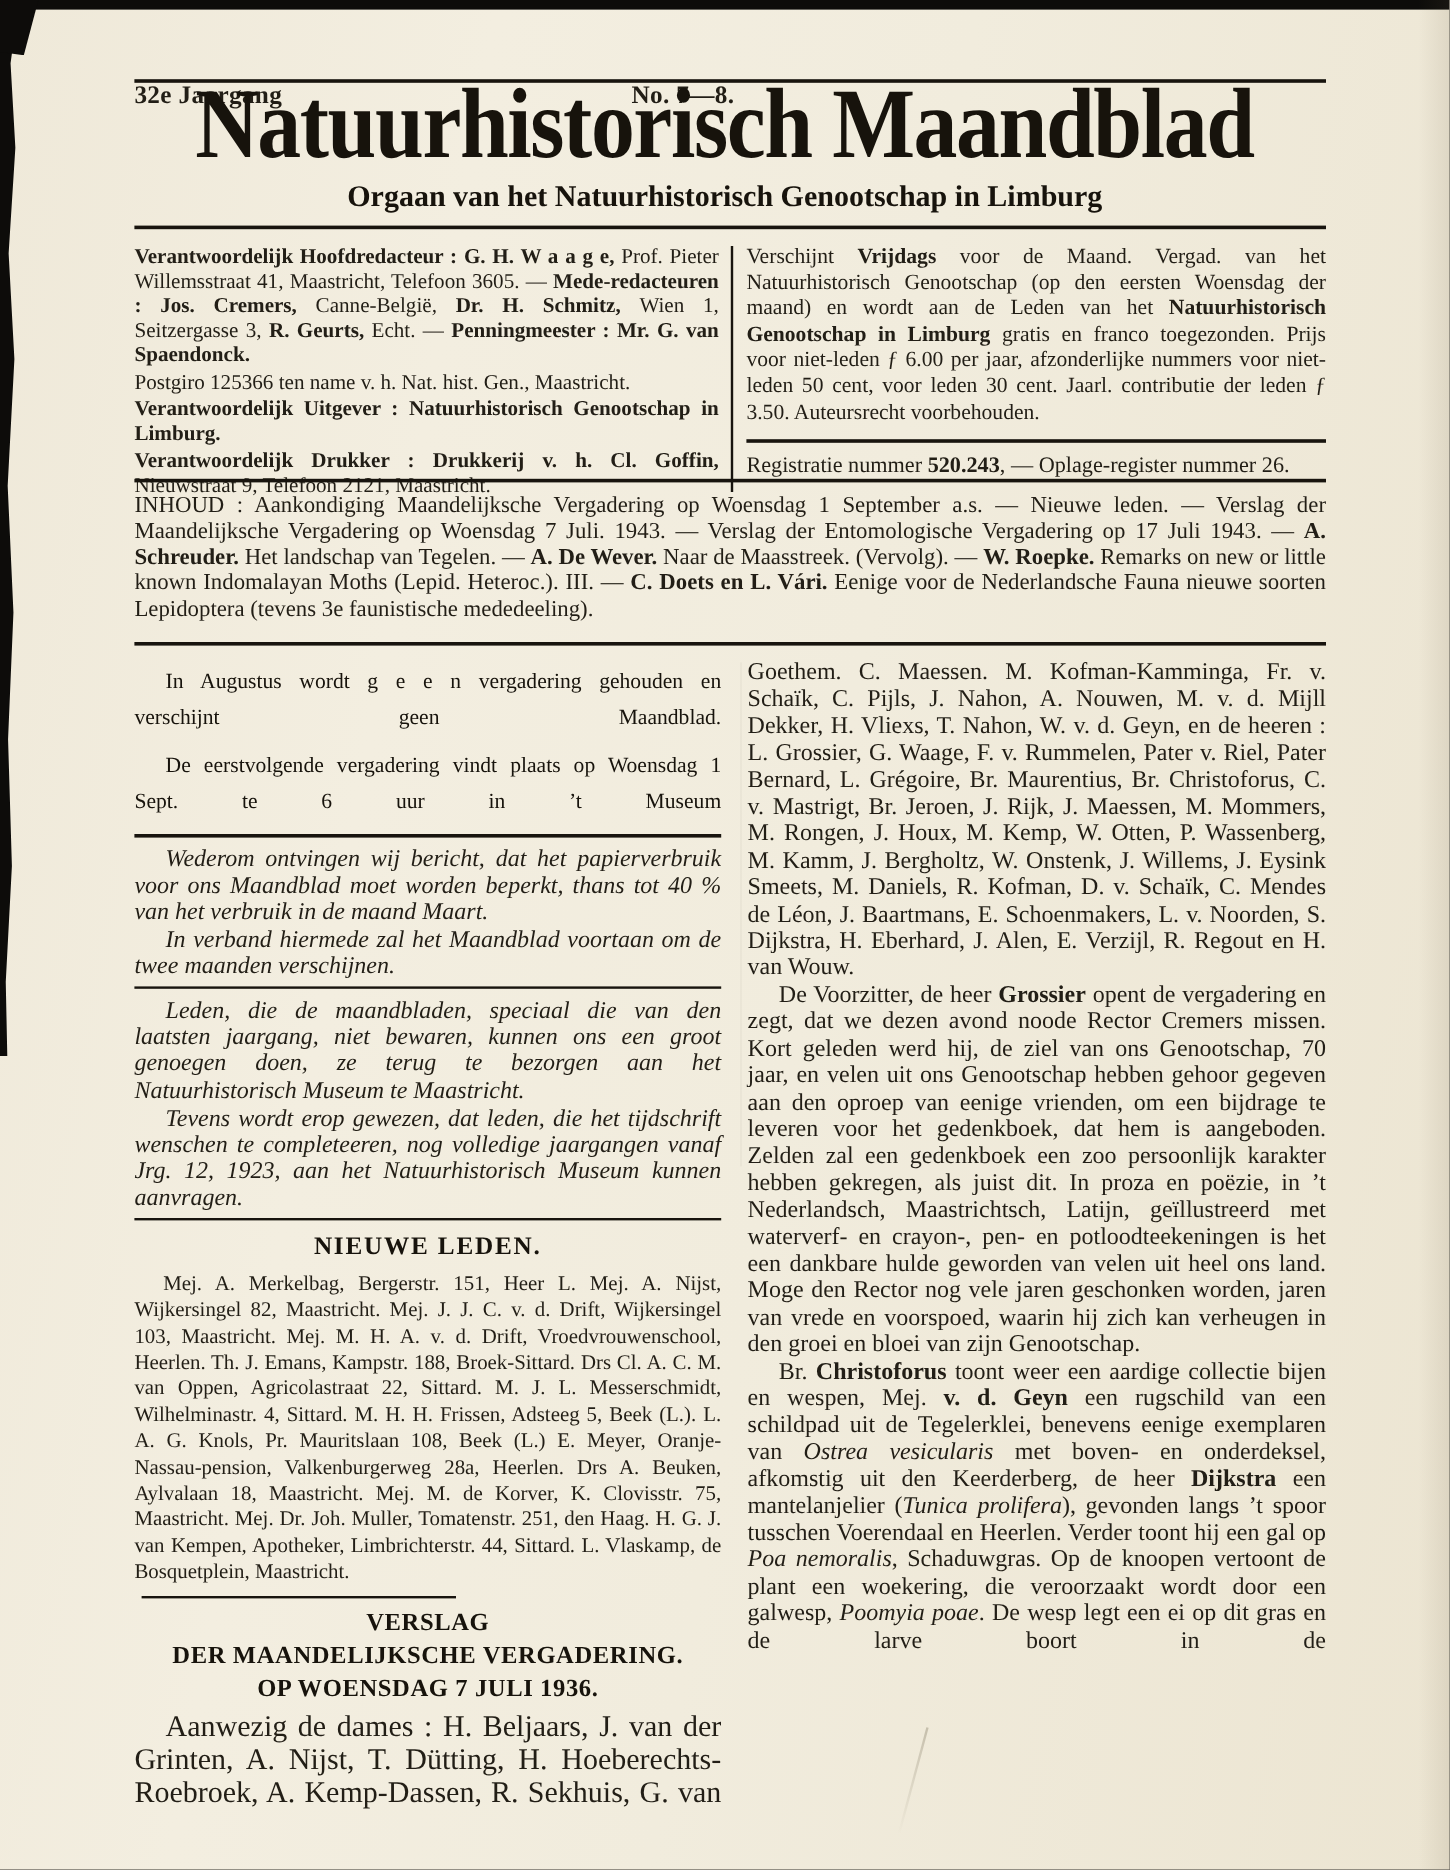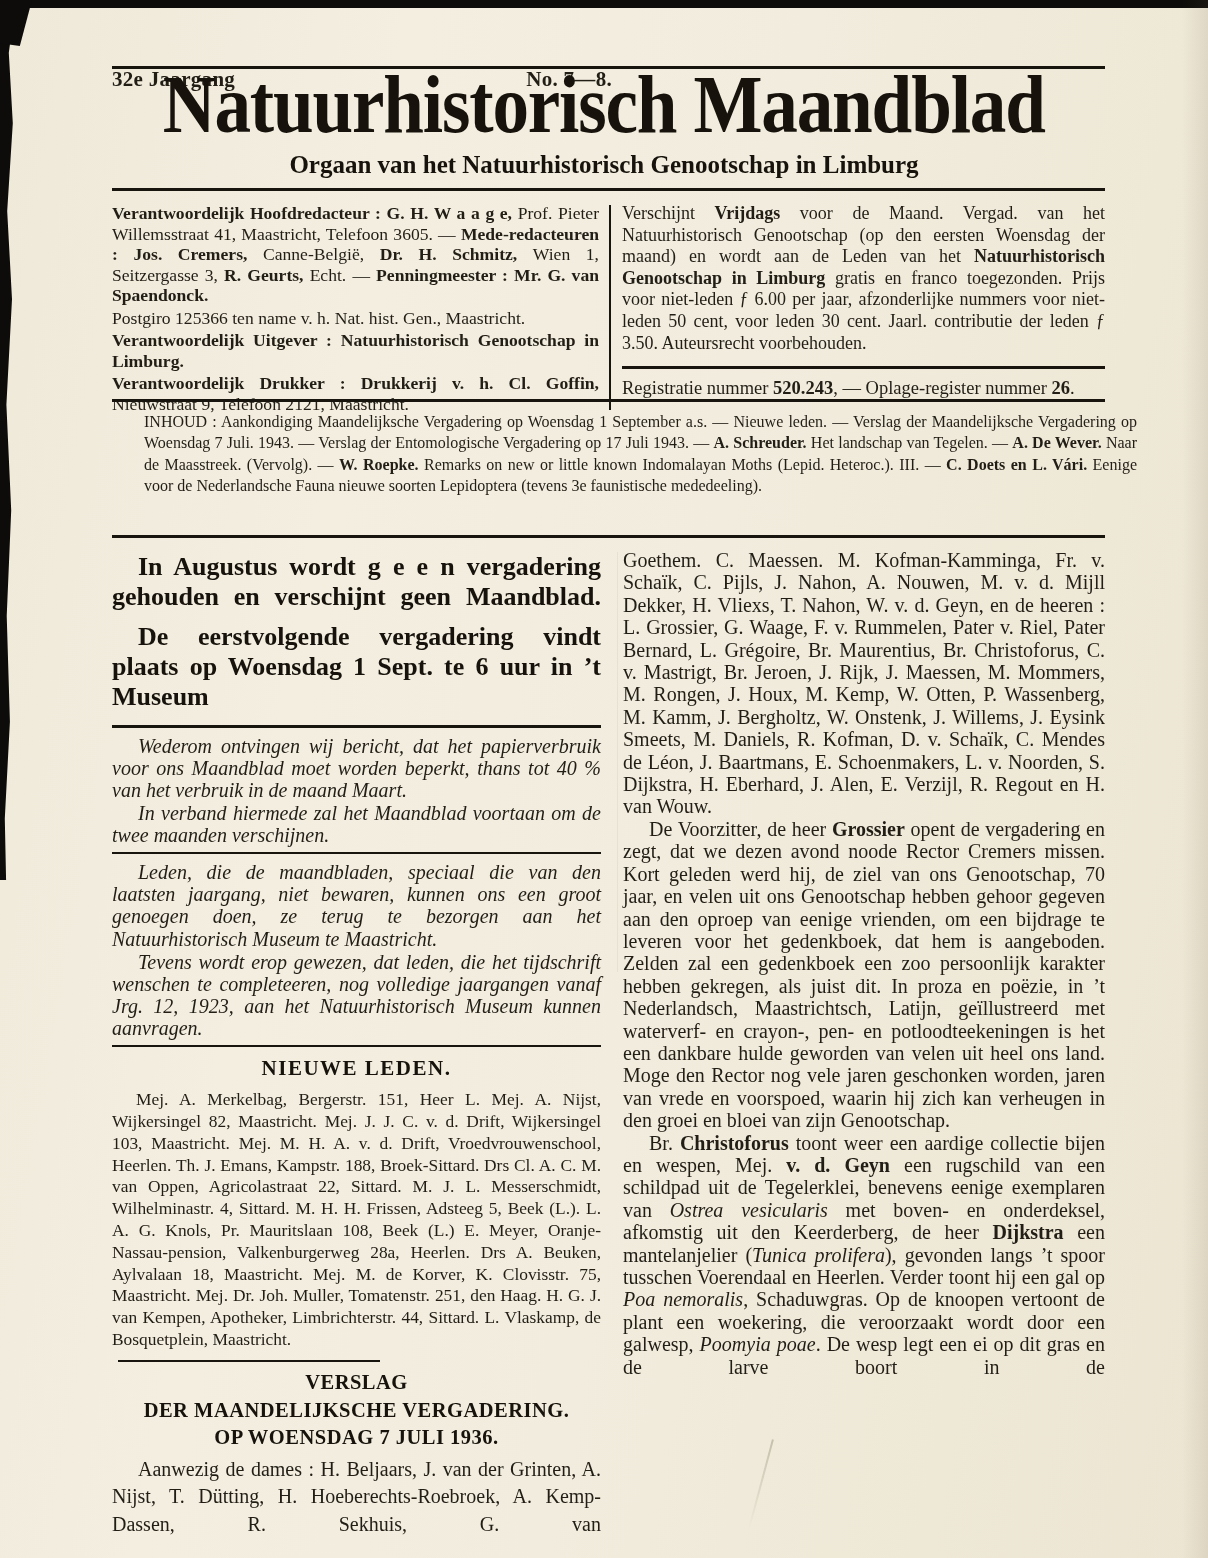--- a/index.html
+++ b/index.html
@@ -45,47 +45,47 @@
   .masthead { position:absolute; left:112px; top:203px; width:993px; display:flex; }
   .mast-left  { width:487px; font-size:17.6px; line-height:20.5px; text-align:justify; }
   .mast-left p { margin:0 0 2px 0; }
   .mast-divider { width:2px; background:#18140e; margin:2px 11px 6px 10px; }
   .mast-right { flex:1; font-size:18px; line-height:21.6px; text-align:justify; }
   .mast-right p { margin:0; }
   .reg-rule { height:2.5px; background:#18140e; margin:12px 0 9px 0; }
   .registration { font-size:18.5px; }
 
   .inhoud { position:absolute; left:112px; top:411px; width:993px;
-            font-size:16px; line-height:21.4px; text-align:justify;margin-left:32px; }
+            font-size:19px; line-height:21.4px; text-align:justify; }
 
   
   .body-cols { position:absolute; left:112px; top:549px; width:993px; display:flex; }
   .col-left  { width:489px; }
   .col-gap   { width:22px; }
   .col-right { flex:1; }
 
-  .ann { font-weight:bold; font-size:26px; line-height:30px; text-align:justify; text-align-last:justify;
+  .ann { font-weight:normal; font-size:18px; line-height:30px; text-align:justify; text-align-last:justify;
          text-indent:26px; margin:3px 0 10px 0; word-spacing:4px; color:#17130c; }
   .ann.second { margin-bottom:13px; }
 
   .col-rule { height:2.5px; background:#18140e; margin:5px 0 7px 0; }
   .col-rule.short { width:262px; margin:9px 0 7px 6px; }
 
   .notice { font-style:italic; font-size:20px; line-height:22.2px; text-align:justify;
             text-indent:26px; margin:0; }
   .notice + .notice { margin-top:1px; }
   .notice-block { margin:2px 0 3px 0; }
 
   .section-heading { text-align:center; font-weight:bold; font-size:21px; letter-spacing:1.5px;
                      margin:9px 0 8px 0; color:#17130c; }
   .members { font-size:17.4px; line-height:21.8px; text-align:justify; text-indent:24px; margin:0; }
 
   .verslag-heading { text-align:center; font-weight:bold; font-size:20.5px; line-height:27.5px;
                      margin:4px 0 4px 0; letter-spacing:0.5px; color:#17130c; }
-  .attendees { font-size:20px; line-height:27.5px; text-align:justify; text-align-last:justify;
+  .attendees { font-size:25px; line-height:27.5px; text-align:justify; text-align-last:justify;
                text-indent:26px; margin:2px 0 0 0; }
 
   .col-right p { font-size:20px; line-height:22.4px; text-align:justify; margin:0; }
   .col-right p.indent { text-indent:26px; }
   .col-right p.runs-on { text-align-last:justify; }
 </style>
 </head>
 <body>
 
 <div class="page">
@@ -113,21 +113,21 @@
     <div class="mast-left">
       <p><span style="font-weight: bold;">Verantwoordelijk Hoofdredacteur : </span><span style="font-weight: bold;">G. H. W a a g e, </span><span>Prof. Pieter Willemsstraat 41, Maastricht, Telefoon 3605. — </span><span style="font-weight: bold;">Mede-redacteuren : Jos. Cremers, </span><span>Canne-België, </span><span style="font-weight: bold;">Dr. H. Schmitz, </span><span>Wien 1, Seitzergasse 3, </span><span style="font-weight: bold;">R. Geurts, </span><span>Echt. — </span><span style="font-weight: bold;">Penningmeester : Mr. G. van Spaendonck.</span></p>
       <p>Postgiro 125366 ten name v. h. Nat. hist. Gen., Maastricht.</p>
       <p><span style="font-weight: bold;">Verantwoordelijk Uitgever : Natuurhistorisch Genootschap in Limburg.</span></p>
       <p><span style="font-weight: bold;">Verantwoordelijk Drukker : Drukkerij v. h. Cl. Goffin, </span><span>Nieuwstraat 9, Telefoon 2121, Maastricht.</span></p>
     </div>
     <div class="mast-divider"></div>
     <div class="mast-right">
       <p><span>Verschijnt </span><span style="font-weight: bold;">Vrijdags</span><span> voor de Maand. Vergad. van het Natuurhistorisch Genootschap (op den eersten Woensdag der maand) en wordt aan de Leden van het </span><span style="font-weight: bold;">Natuurhistorisch Genootschap in Limburg</span><span> gratis en franco toegezonden. Prijs voor niet-leden ƒ 6.00 per jaar, afzonderlijke nummers voor niet-leden 50 cent, voor leden 30 cent. Jaarl. contributie der leden ƒ 3.50. Auteursrecht voorbehouden.</span></p>
       <div class="reg-rule"></div>
-      <p class="registration"><span>Registratie nummer </span><span style="font-weight: bold;">520.243</span><span>, — Oplage-register nummer </span><span style="font-weight: bold;">26</span><span>.</span></p>
+      <p class="registration"><span>Registratie nummer </span><span style="font-weight: bold;">520.243</span><span>, — Oplage-register nummer </span><span style="font-weight: normal;">26</span><span>.</span></p>
     </div>
   </div>
   <div class="hrule rule-masthead"></div>
 
   <div class="inhoud"><span>INHOUD : Aankondiging Maandelijksche Vergadering op Woensdag 1 September a.s. — Nieuwe leden. — Verslag der Maandelijksche Vergadering op Woensdag 7 Juli. 1943. — Verslag der Entomologische Vergadering op 17 Juli 1943. — </span><span style="font-weight: bold;">A. Schreuder.</span><span> Het landschap van Tegelen. — </span><span style="font-weight: bold;">A. De Wever.</span><span> Naar de Maasstreek. (Vervolg). — </span><span style="font-weight: bold;">W. Roepke.</span><span> Remarks on new or little known Indomalayan Moths (Lepid. Heteroc.). III. — </span><span style="font-weight: bold;">C. Doets en L. Vári.</span><span> Eenige voor de Nederlandsche Fauna nieuwe soorten Lepidoptera (tevens 3e faunistische mededeeling).</span></div>
   <div class="hrule rule-inhoud"></div>
 
   <div class="body-cols">
 
     <div class="col-left">

